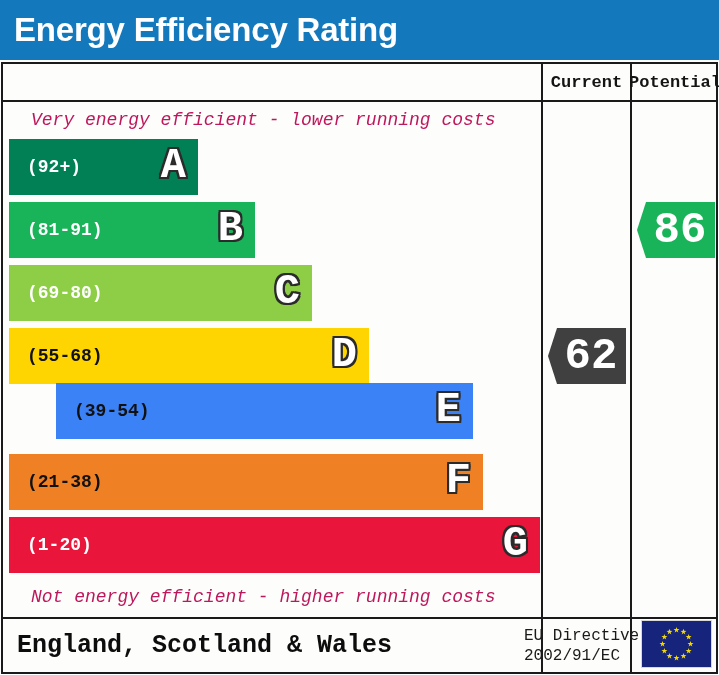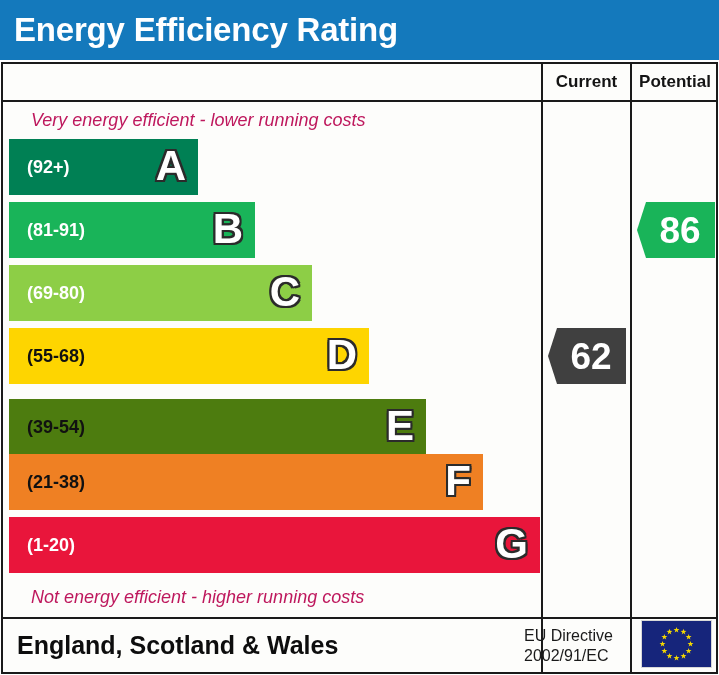--- a/index.html
+++ b/index.html
@@ -35,20 +35,21 @@
     white-space: nowrap;
   }
 
   
   .table-frame {
     position: absolute;
     left: 1px; top: 62px;
     width: 717px; height: 612px;
     border: 2px solid #1a1a1a;
     background: #fdfdfb;
+    font-family: Liberation Mono, monospace;
   }
 
   
   .col-rule {
     position: absolute;
     top: 0; bottom: 0;
     width: 2px;
     background: #1a1a1a;
   }
   .col-rule.c1 { left: 538px; }
@@ -133,21 +134,21 @@
   
   .arrow {
     position: absolute;
     height: 56px;
     display: flex;
     align-items: center;
     justify-content: center;
     clip-path: polygon(0% 50%, 9px 0%, 100% 0%, 100% 100%, 9px 100%);
   }
   .arrow-value {
-    font-size: 37px;
+    font-size: 44px;
     font-weight: bold;
     color: #ffffff;
     line-height: 1;
     padding-left: 8px;
   }
 
   
   .footer-region {
     position: absolute;
     left: 14px; top: 555px;
@@ -211,21 +212,21 @@
           <span class="band-letter">B</span>
         </div>
         <div class="band" style="top: 126px; width: 303px; background: rgb(141, 206, 70);">
           <span class="band-range" style="color: rgb(255, 255, 255);">(69-80)</span>
           <span class="band-letter">C</span>
         </div>
         <div class="band" style="top: 189px; width: 360px; background: rgb(254, 213, 0);">
           <span class="band-range" style="color: rgb(17, 17, 17);">(55-68)</span>
           <span class="band-letter">D</span>
         </div>
-        <div class="band" style="top: 260px; width: 417px; background: #4d7c0f;">
+        <div class="band" style="top: 244px; width: 417px; background: #3b82f6; margin-left: 47px;">
           <span class="band-range" style="color: rgb(17, 17, 17);">(39-54)</span>
           <span class="band-letter">E</span>
         </div>
         <div class="band" style="top: 315px; width: 474px; background: rgb(239, 128, 35);">
           <span class="band-range" style="color: rgb(17, 17, 17);">(21-38)</span>
           <span class="band-letter">F</span>
         </div>
         <div class="band" style="top: 378px; width: 531px; background: rgb(233, 21, 59);">
           <span class="band-range" style="color: rgb(255, 255, 255);">(1-20)</span>
           <span class="band-letter">G</span>

